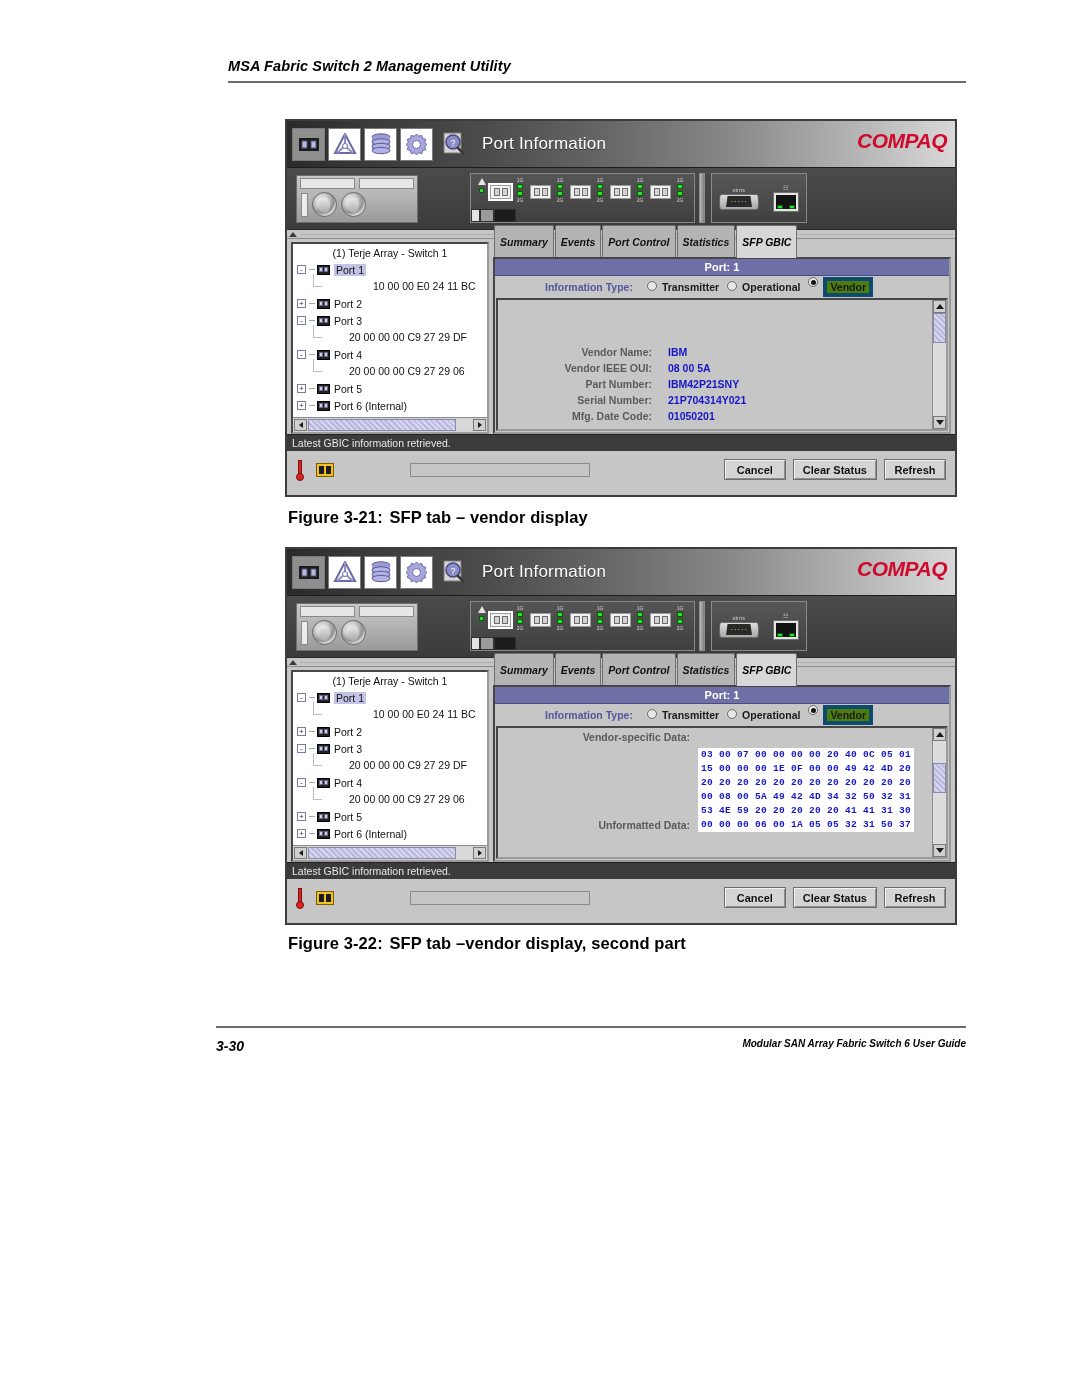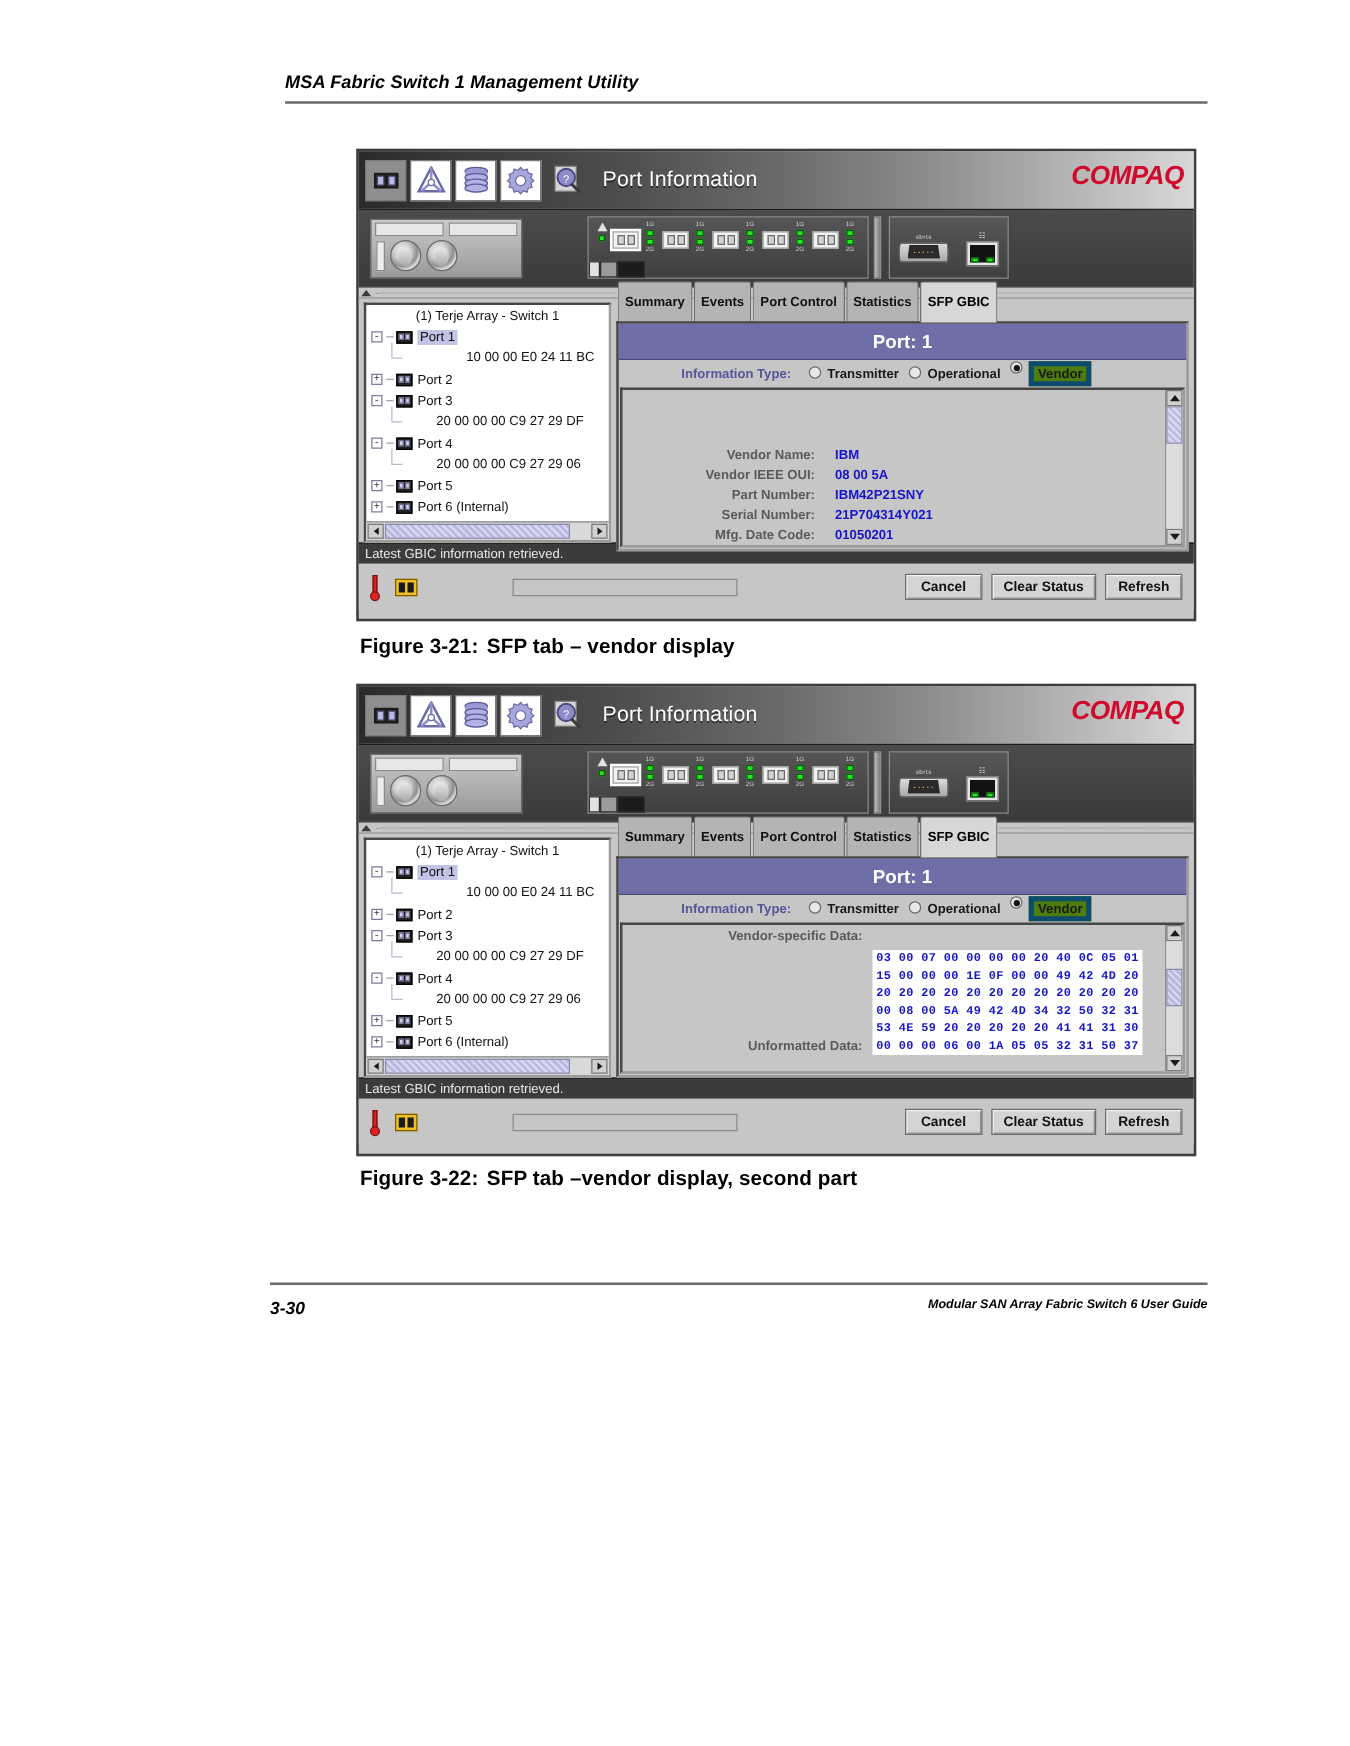--- a/index.html
+++ b/index.html
@@ -236,29 +236,30 @@
   }
 
   
   .pane { flex:1; display:flex; flex-direction:column; position:relative; }
   .tabs { display:flex; align-items:flex-end; height:16px; padding-left:1px; }
   .tab {
     height:30px; padding:16px 5px; font-size:10.5px; font-weight:bold; color:#111;
     background:#b4b4b4; border:1px solid #6e6e6e; border-bottom:none;
     display:flex; align-items:center; margin-right:1px;
     border-radius:2px 2px 0 0;
+    font-style:italic;
   }
   .tab.active { background:#d7d7d7; color:#000; position:relative; z-index:3; }
 
   .paneframe {
     flex:1; border:2px inset #9a9a9a; background:#c6c6c6; position:relative; margin-top:-1px;
     display:flex; flex-direction:column;
   }
   .portbar {
-    height:29px; background:#6f6fa8; color:#ffffff; font-weight:bold; font-size:15px;
+    height:17px; background:#6f6fa8; color:#ffffff; font-weight:bold; font-size:11px;
     display:flex; align-items:center; justify-content:center;
     border-bottom:1px solid #4b4b80;
   }
   .inforow {
     height:22px; display:flex; align-items:center; font-size:10.5px; padding-left:50px; gap:8px;
   }
   .inforow .lab { color:#55559b; font-weight:bold; margin-right:6px; }
   .radiogrp { display:flex; align-items:flex-start; gap:5px; font-weight:bold; color:#1a1a1a; }
   .radio {
     width:10px;height:10px;border-radius:50%;background:#e8e8e8;border:1px solid #6a6a6a;
@@ -330,21 +331,21 @@
     box-shadow: inset 1px 1px 0 #f2f2f2, inset -1px -1px 0 #8d8d8d;
     display:flex;align-items:center;justify-content:center;
     font-size:11px;font-weight:bold;color:#111; padding:0 9px;
   }
 </style>
 </head>
 <body>
 
 <div class="page">
 
-  <div class="running-head">MSA Fabric Switch 1 Management Utility</div>
+  <div class="running-head">MSA Fabric Switch 2 Management Utility</div>
   <div class="head-rule"></div>
 
   <div class="app fig1">
 
     <div class="titlebar">
       <div class="tb-icons">
         <div class="tbicon sel">
           <svg width="20" height="13" viewBox="0 0 20 13">
               <rect x="0" y="0" width="20" height="13" fill="#1c1c1c"></rect>
               <rect x="3" y="3" width="5" height="7" fill="#b9b9e0" stroke="#55557f"></rect>

